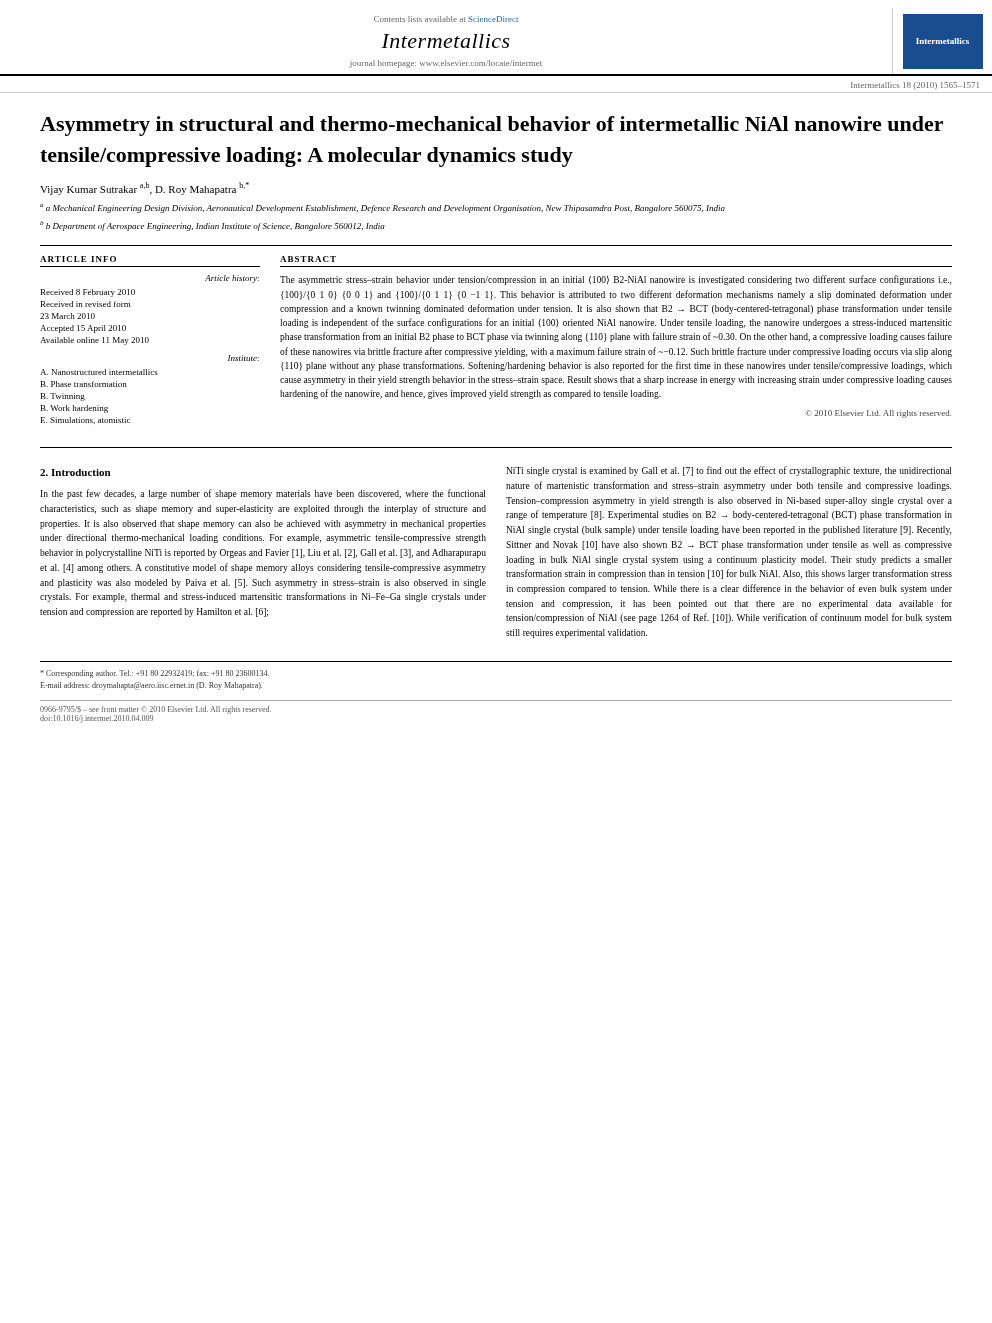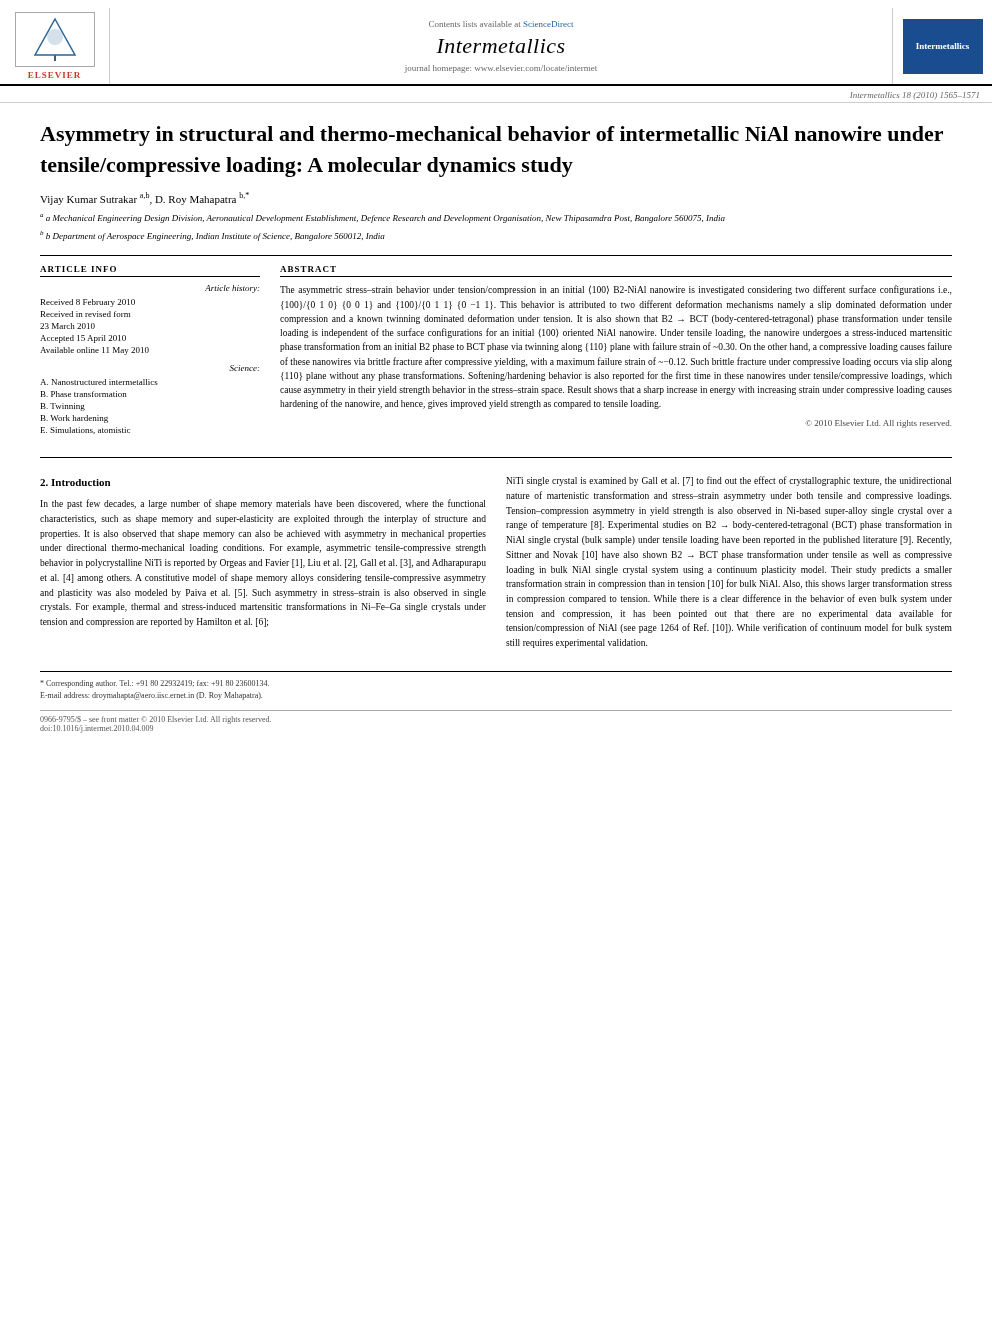--- a/index.html
+++ b/index.html
@@ -95,21 +95,20 @@
       padding: 4px;
     }
 
     
     .journal-info-bar {
       text-align: right;
       font-size: 9px;
       color: #666;
       padding: 4px 12px 2px 12px;
       border-bottom: 1px solid #ccc;
-      font-style: italic;
     }
 
     
     .main-content {
       padding: 16px 40px;
     }
 
     
     .paper-title {
       font-size: 22px;
@@ -249,33 +248,20 @@
       padding-top: 4px;
       font-size: 8px;
       color: #555;
     }
   </style>
 </head>
 <body>
 
 <div class="journal-header">
 
-  <div class="elsevier-logo">
-    <div class="logo-box">
-      <svg width="70" height="45" viewBox="0 0 70 45">
-
-        <rect x="0" y="0" width="70" height="45" fill="#fff"></rect>
-
-        <polygon points="35,2 55,38 15,38" fill="none" stroke="#2a6496" stroke-width="1.5"></polygon>
-        <line x1="35" y1="38" x2="35" y2="44" stroke="#2a6496" stroke-width="2"></line>
-        <circle cx="35" cy="20" r="8" fill="#2a6496" opacity="0.2"></circle>
-      </svg>
-    </div>
-    <div class="elsevier-text">ELSEVIER</div>
-  </div>
 
   <div class="journal-center">
     <div class="sciencedirect-line">
       Contents lists available at <span style="color:#2266aa;">ScienceDirect</span>
     </div>
     <div class="journal-title-header">Intermetallics</div>
     <div class="journal-homepage">journal homepage: www.elsevier.com/locate/intermet</div>
   </div>
 
   <div class="journal-logo-right">
@@ -308,21 +294,21 @@
       <div class="info-group">
         <div class="info-label">Article history:</div>
         <div class="keyword-item">Received 8 February 2010</div>
         <div class="keyword-item">Received in revised form</div>
         <div class="keyword-item">23 March 2010</div>
         <div class="keyword-item">Accepted 15 April 2010</div>
         <div class="keyword-item">Available online 11 May 2010</div>
       </div>
 
       <div class="info-group">
-        <div class="info-label">Science:</div>
+        <div class="info-label">Institute:</div>
         <div class="keyword-item">A. Nanostructured intermetallics</div>
         <div class="keyword-item">B. Phase transformation</div>
         <div class="keyword-item">B. Twinning</div>
         <div class="keyword-item">B. Work hardening</div>
         <div class="keyword-item">E. Simulations, atomistic</div>
       </div>
     </div>
 
     <div class="abstract-col">
       <div class="section-heading-small">ABSTRACT</div>

